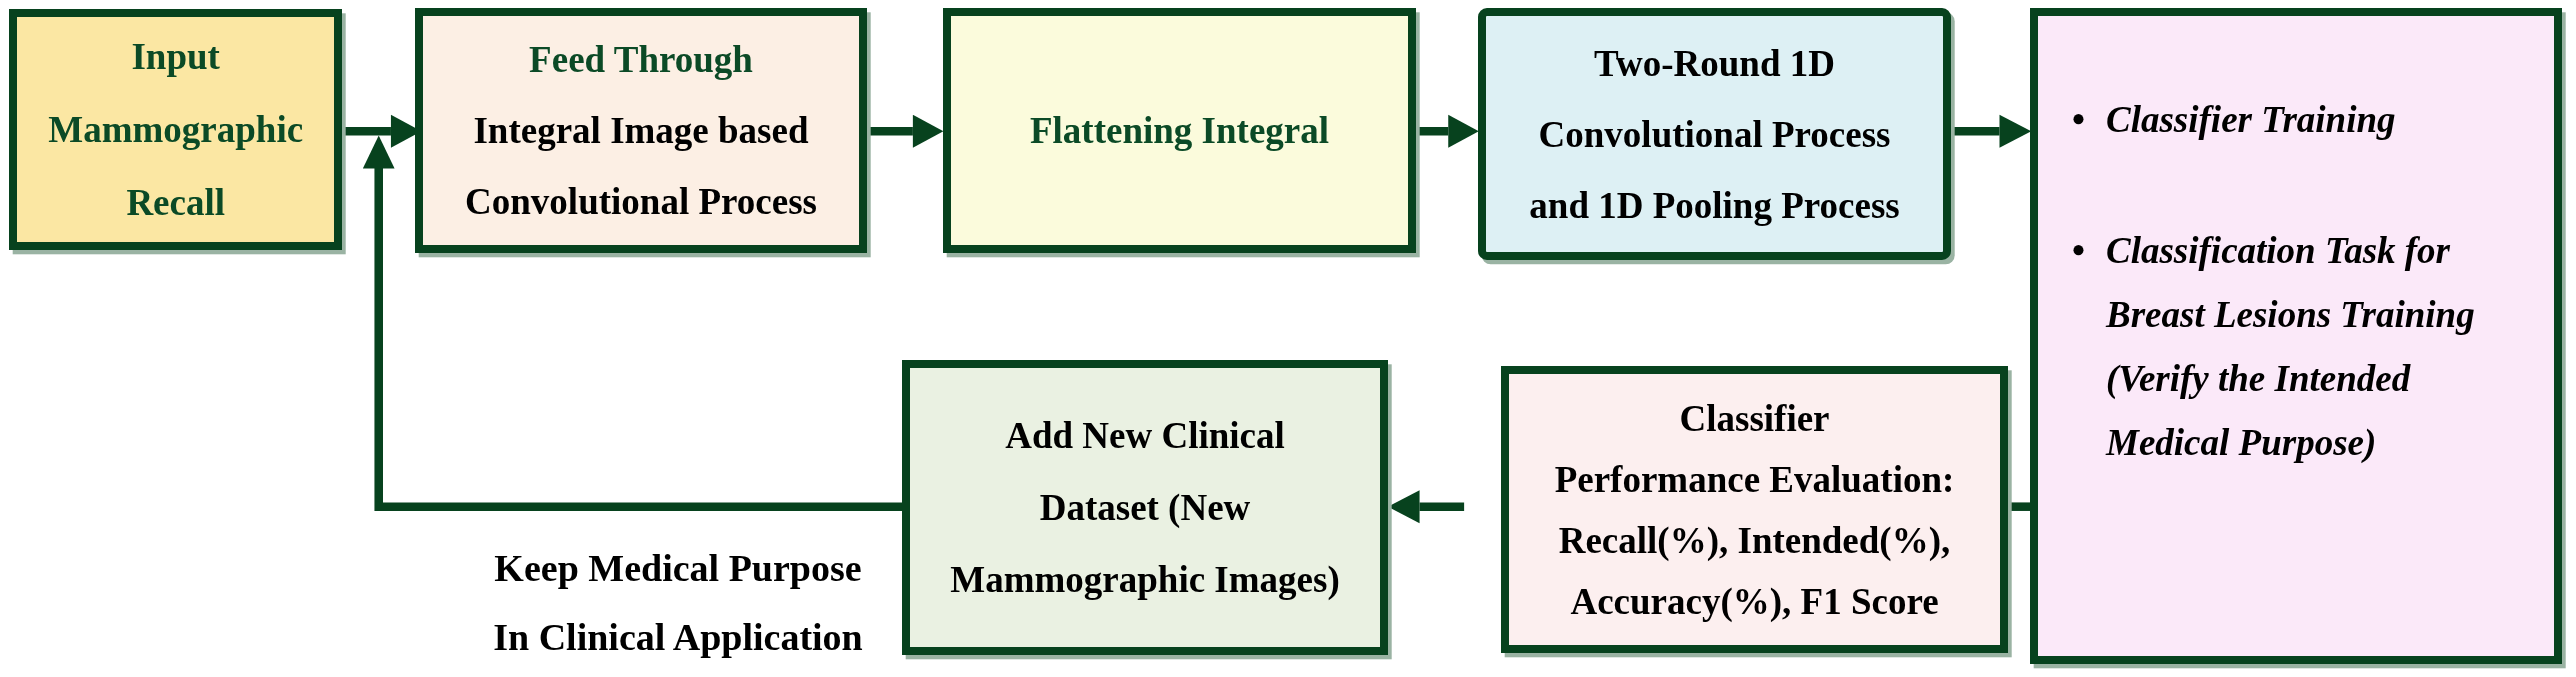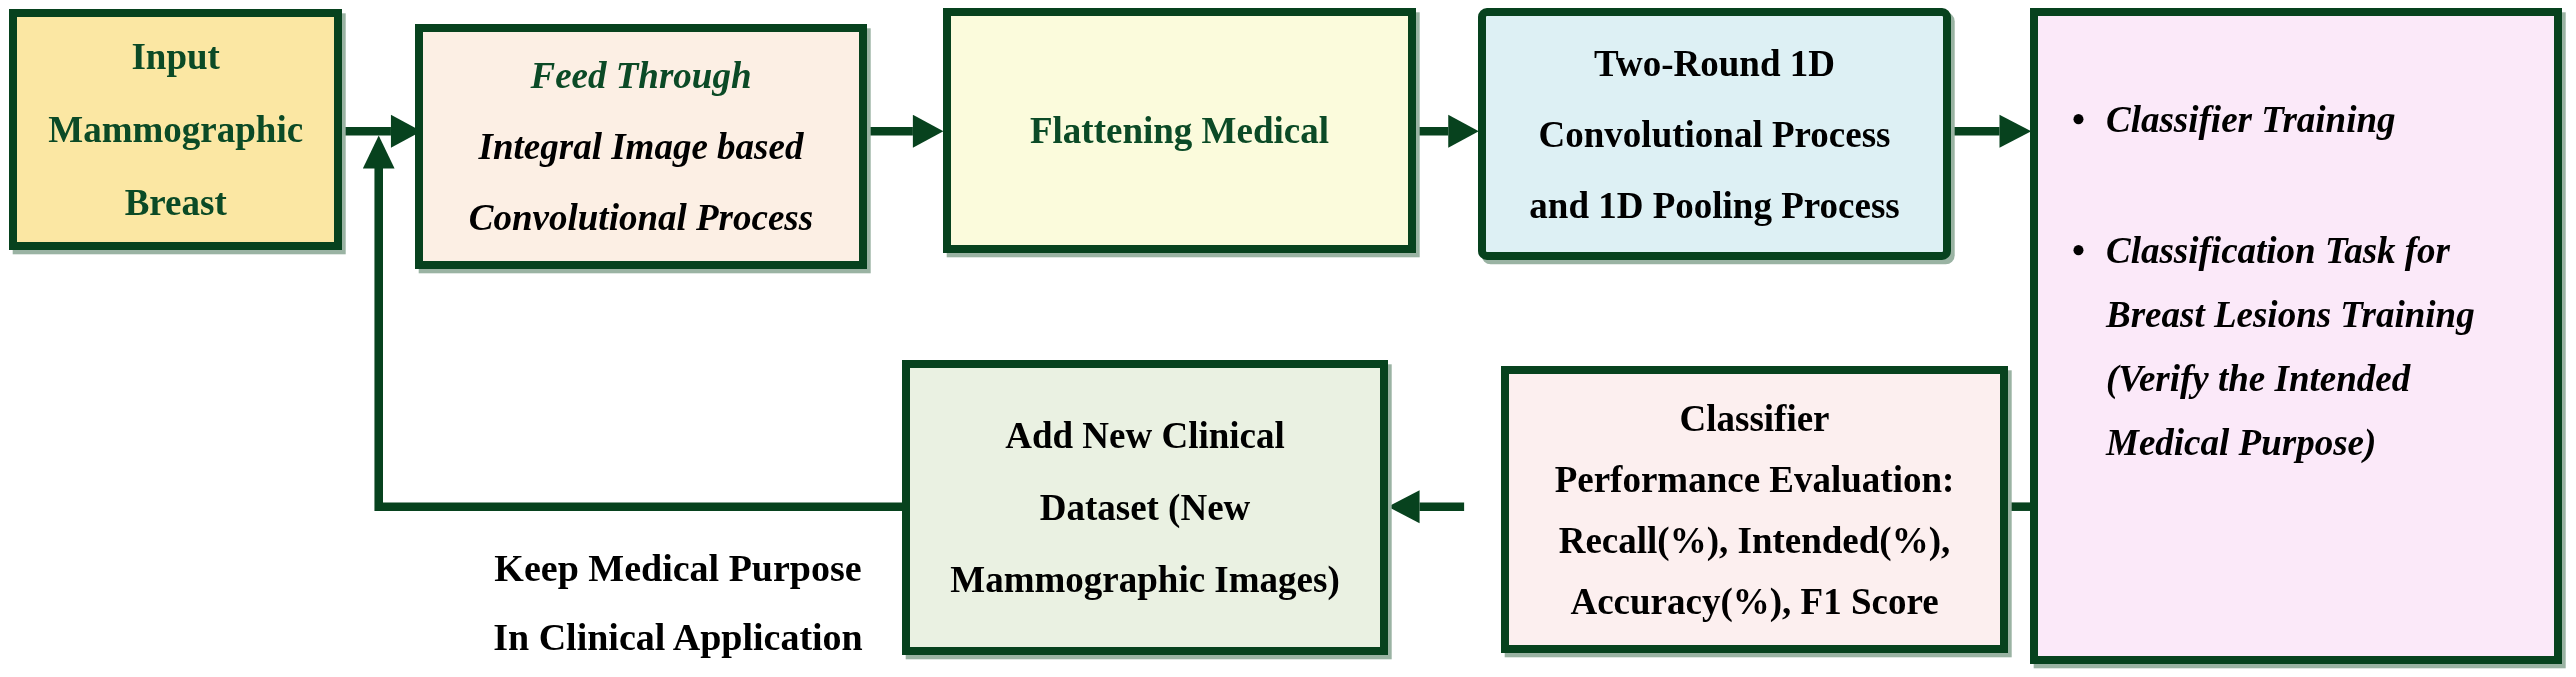--- a/index.html
+++ b/index.html
@@ -25,21 +25,21 @@
     display: flex;
     flex-direction: column;
     justify-content: center;
     align-items: center;
     text-align: center;
     font-size: 37px;
     color: var(--c-text_black, #000000);
   }
   .green-text { color: var(--c-text_green, #0b4a26); }
   .box-input      { left: 9.2px;   top: 9.2px;  width: 333px; height: 241px; line-height: 73px; background: var(--c-input_bg, #fbe7a3); }
-  .box-feed       { left: 415px;  top: 24px;  width: 452px; height: 245px; line-height: 71px; background: var(--c-feed_bg, #fcefe4); font-style: italic; }
+  .box-feed       { left: 415px;  top: 8px;  width: 452px; height: 245px; line-height: 71px; background: var(--c-feed_bg, #fcefe4); }
   .box-roi        { left: 943px; top: 8px;  width: 473px; height: 245px; line-height: 74px; background: var(--c-roi_bg, #fbfbdc); }
   .box-conv1d     { left: 1478px; top: 8px;  width: 473px; height: 252px; line-height: 71px; background: var(--c-conv1d_bg, #ddf0f4); border-radius: 9px; }
   .box-classifier {
     left: 2030px; top: 8px; width: 532px; height: 656px;
     line-height: 64px;
     background: var(--c-classifier_bg, #fbe9f9);
     justify-content: flex-start;
     align-items: flex-start;
     text-align: left;
     padding: 72px 17px 0 34px;
@@ -87,31 +87,31 @@
       <polygon points="2325,803 2273,830 2325,857" stroke="none"></polygon>
 
       <path d="M1479 830 L620 830 L620 274" fill="none"></path>
       <polygon points="594,276 620,222 646,276" stroke="none"></polygon>
     </g>
   </svg>
 
   <div class="fbox box-input">
     <span class="tline green-text">Input</span>
     <span class="tline green-text">Mammographic</span>
-    <span class="tline green-text">Breast</span>
+    <span class="tline green-text">Recall</span>
   </div>
 
   <div class="fbox box-feed">
     <span class="tline green-text">Feed Through</span>
     <span class="tline">Integral Image based</span>
     <span class="tline">Convolutional Process</span>
   </div>
 
   <div class="fbox box-roi">
-    <span class="tline green-text">Flattening Medical</span>
+    <span class="tline green-text">Flattening Integral</span>
   </div>
 
   <div class="fbox box-conv1d">
     <span class="tline">Two-Round 1D</span>
     <span class="tline">Convolutional Process</span>
     <span class="tline">and 1D Pooling Process</span>
   </div>
 
   <div class="fbox box-classifier">
     <div class="bullet-item">

